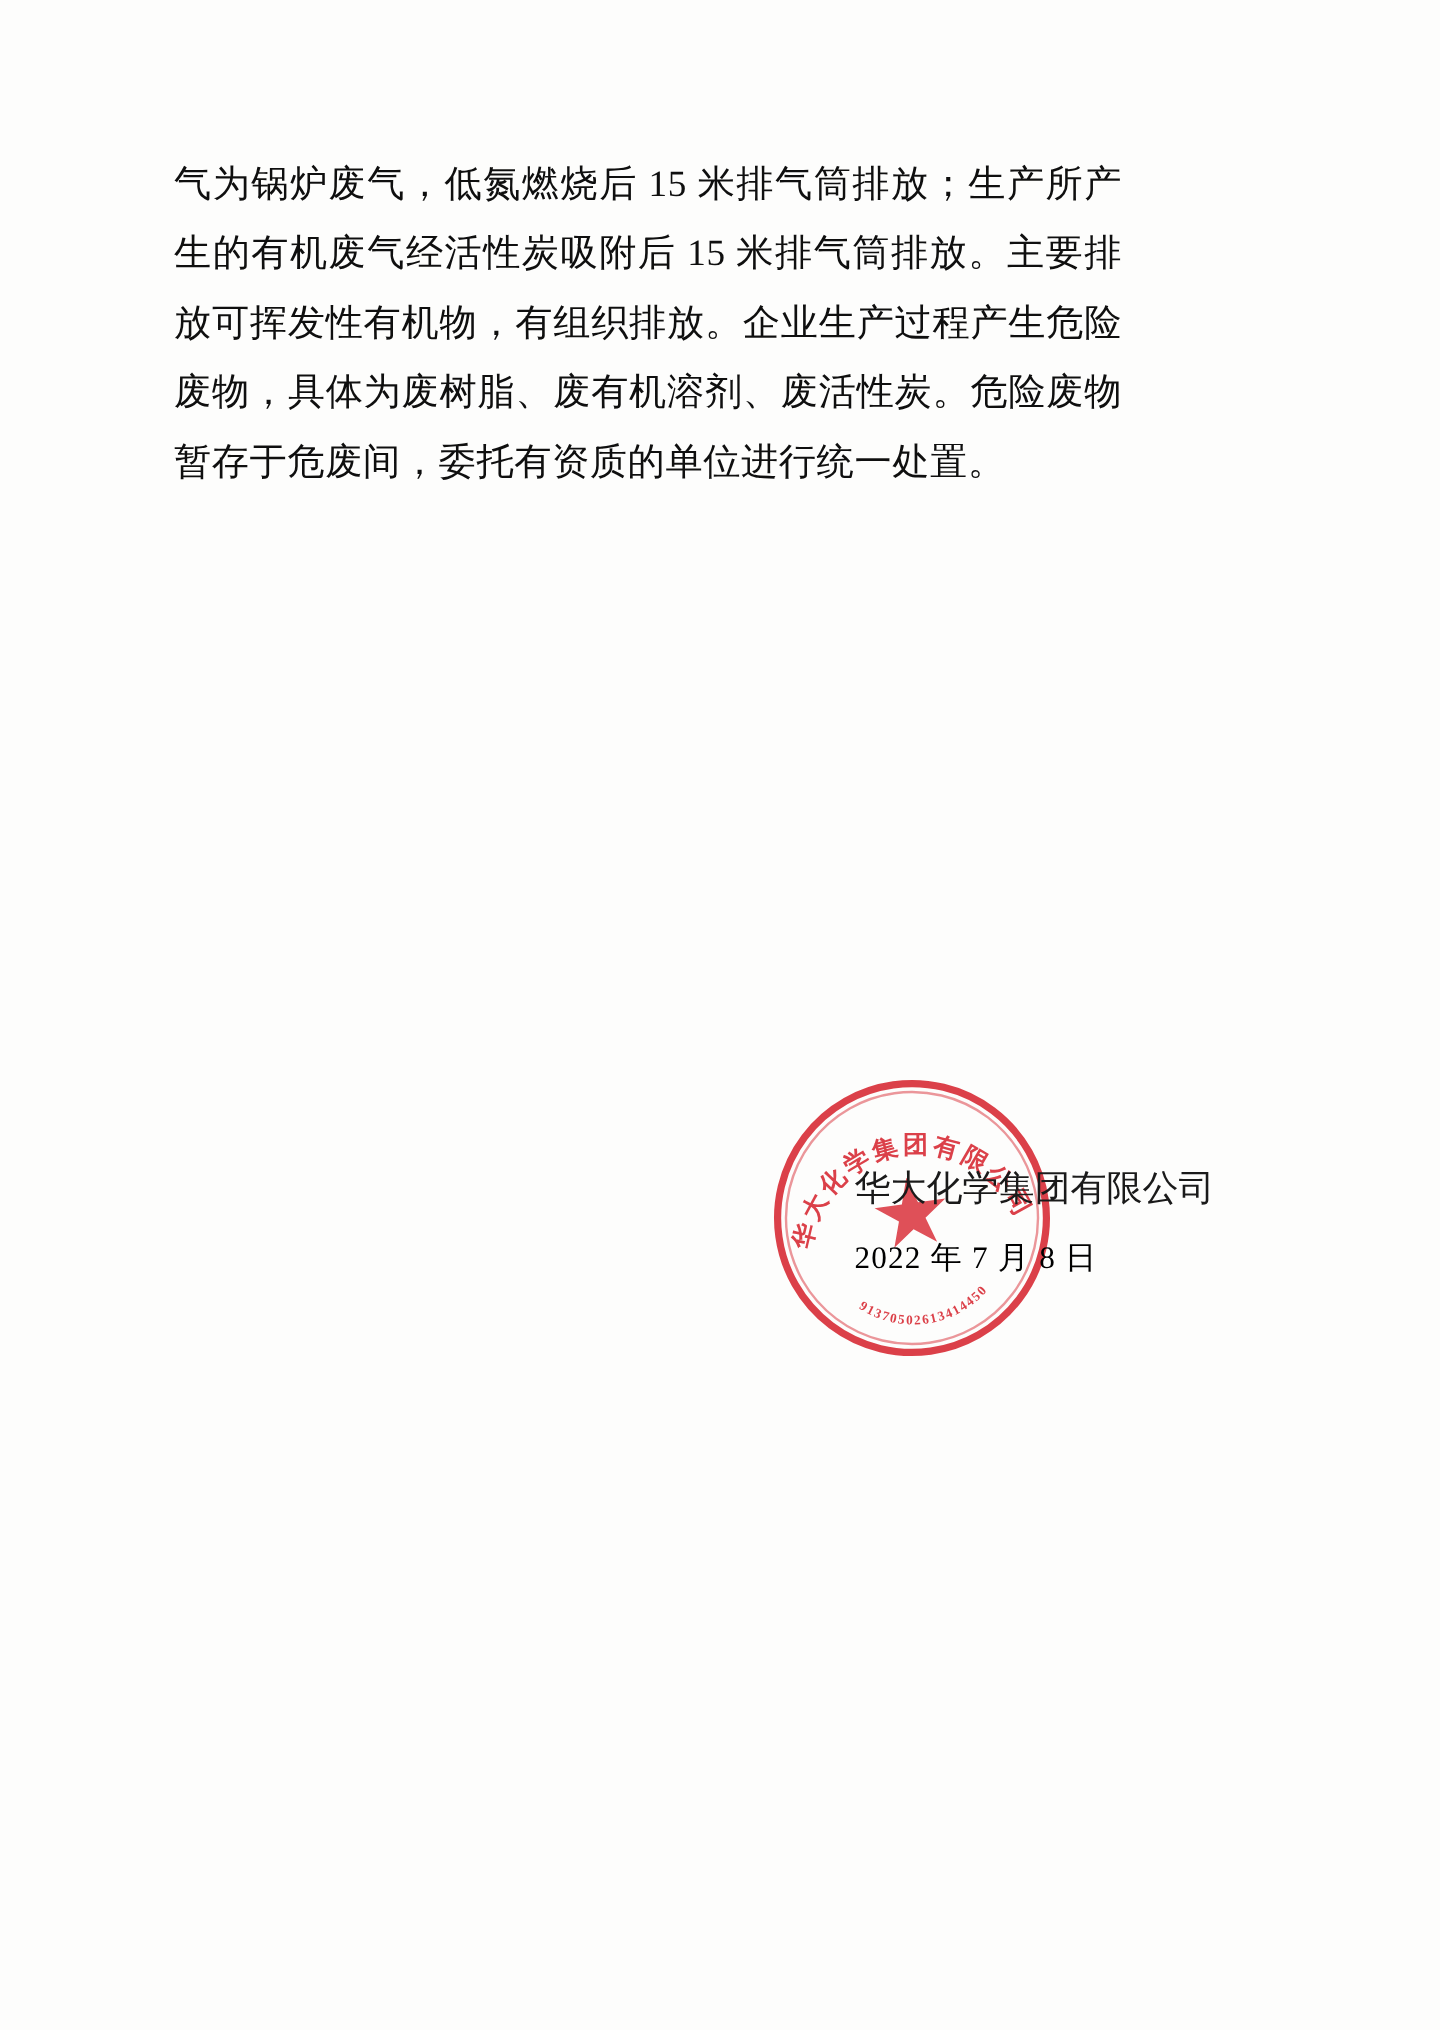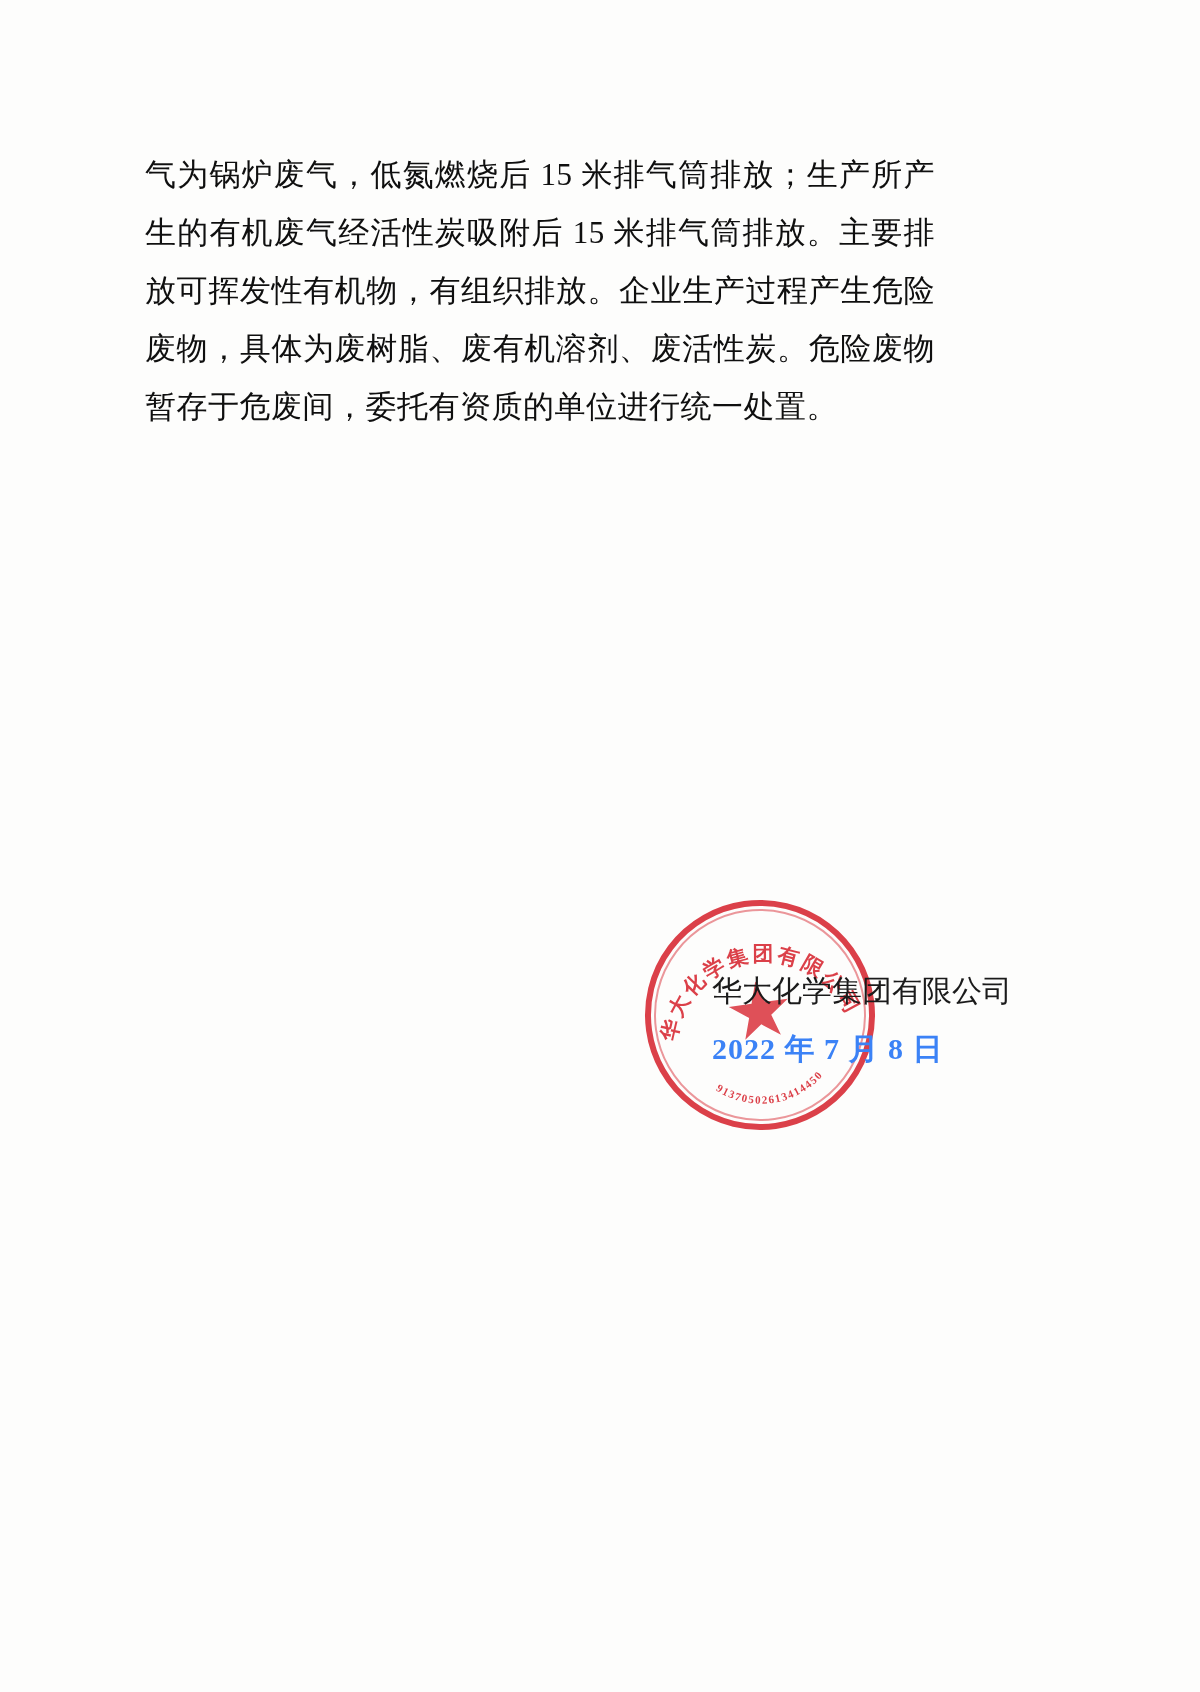--- a/index.html
+++ b/index.html
@@ -14,21 +14,21 @@
   .page {
     position: relative;
     width: 1200px;
     height: 1692px;
     background: #fdfdfc;
     overflow: hidden;
   }
   .content {
     position: absolute;
     left: 145px;
-    top: 146px;
+    top: 124px;
     width: 790px;
   }
   .para {
     font-size: 31px;
     line-height: 58px;
     letter-spacing: 0.5px;
     text-align: justify;
     text-justify: inter-ideograph;
     margin: 0;
     color: #0f0f0f;
@@ -44,26 +44,25 @@
     text-align: left;
     width: 320px;
   }
   .sig-line {
     font-size: 30px;
     line-height: 62px;
     color: #1a1a1a;
     white-space: nowrap;
   }
   .sig-date {
-    font-size: 30px;
+    font-size: 26px;
     line-height: 54px;
-    color: #3b82f6;
+    color: #000000;
     white-space: nowrap;
     letter-spacing: 1px;
-    font-weight: bold;
   }
   
   .seal {
     position: absolute;
     left: 645px;
     top: 900px;
     width: 230px;
     height: 230px;
     transform: rotate(-8deg);
     opacity: 0.85;

